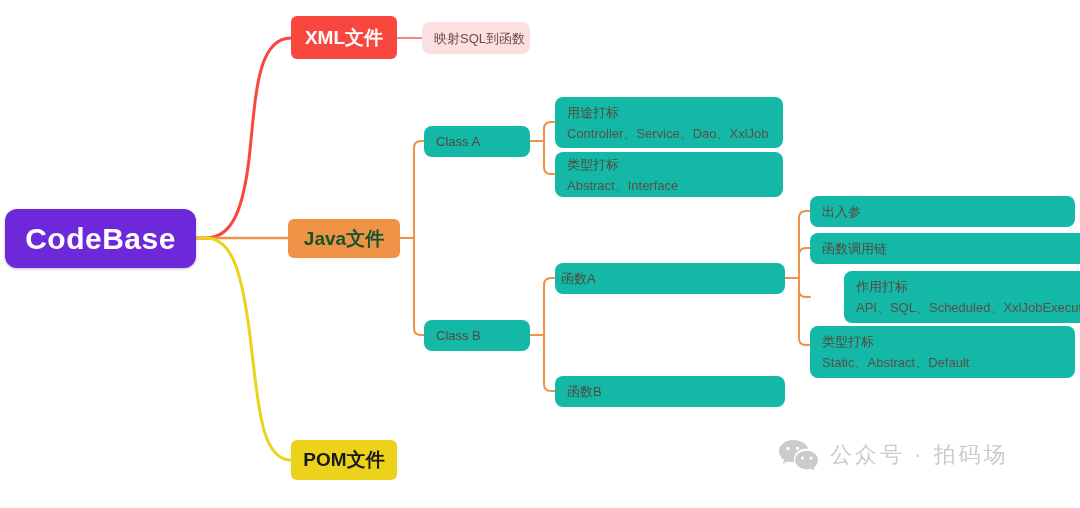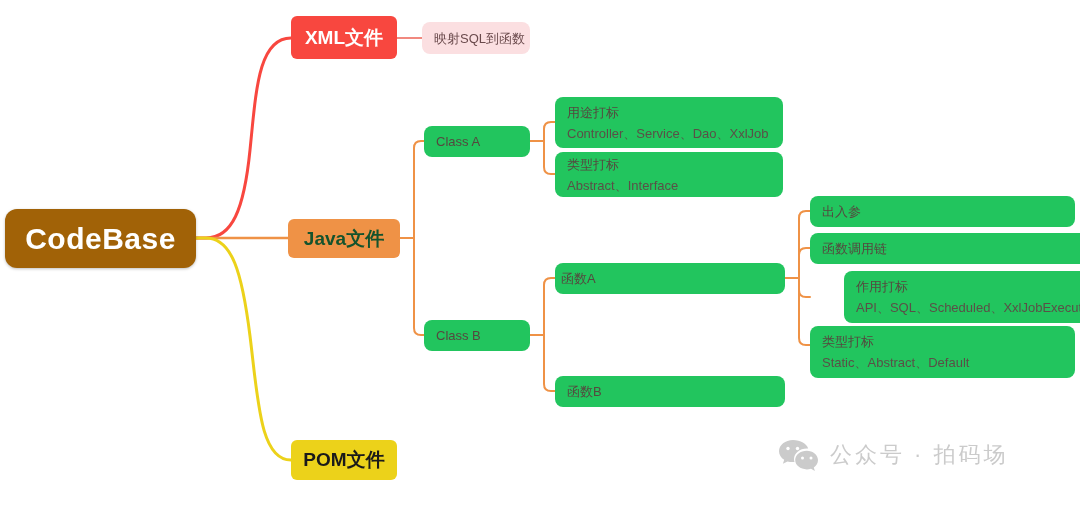--- a/index.html
+++ b/index.html
@@ -29,21 +29,21 @@
     position: absolute;
     box-sizing: border-box;
     display: flex;
     flex-direction: column;
     justify-content: center;
     border-radius: 9px;
   }
 
   
   .node-root {
-    background: #a16207;
+    background: #6d28d9;
     border-radius: 12px;
     align-items: center;
     box-shadow: 0 1px 3px rgba(0,0,0,0.25);
   }
   .node-root .label {
     color: #ffffff;
     font-size: 30px;
     font-weight: bold;
     letter-spacing: 0.5px;
   }
@@ -59,21 +59,21 @@
   }
   .node-xml  { background: #f8473f; }
   .node-xml .label  { color: #ffffff; }
   .node-java { background: #ef9246; }
   .node-java .label { color: #14532d; }
   .node-pom  { background: #ecd21a; }
   .node-pom .label  { color: #1a1a1a; }
 
   
   .node-chip {
-    background: #22c55e;
+    background: #14b8a6;
     padding: 5px 12px;
     border-radius: 8px;
   }
   .node-chip .label {
     font-size: 13px;
     color: #55483f;
     line-height: 21px;
     white-space: nowrap;
   }
   .node-chip .label.sub {

